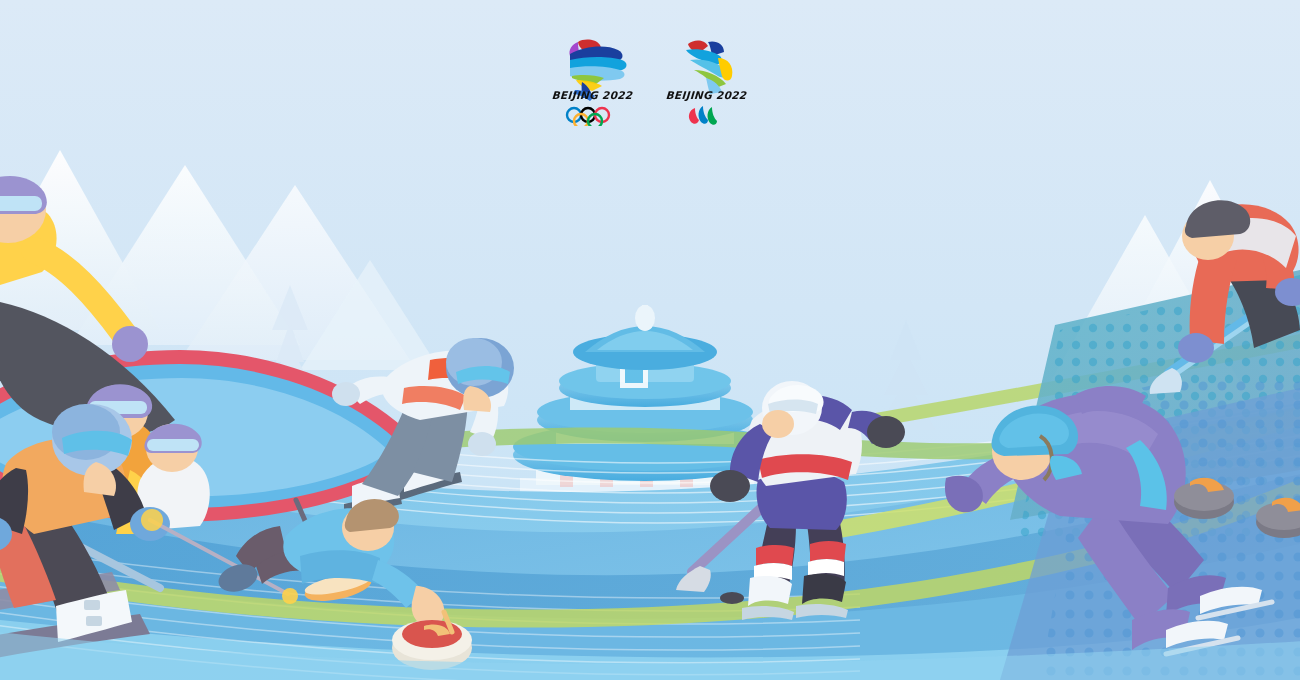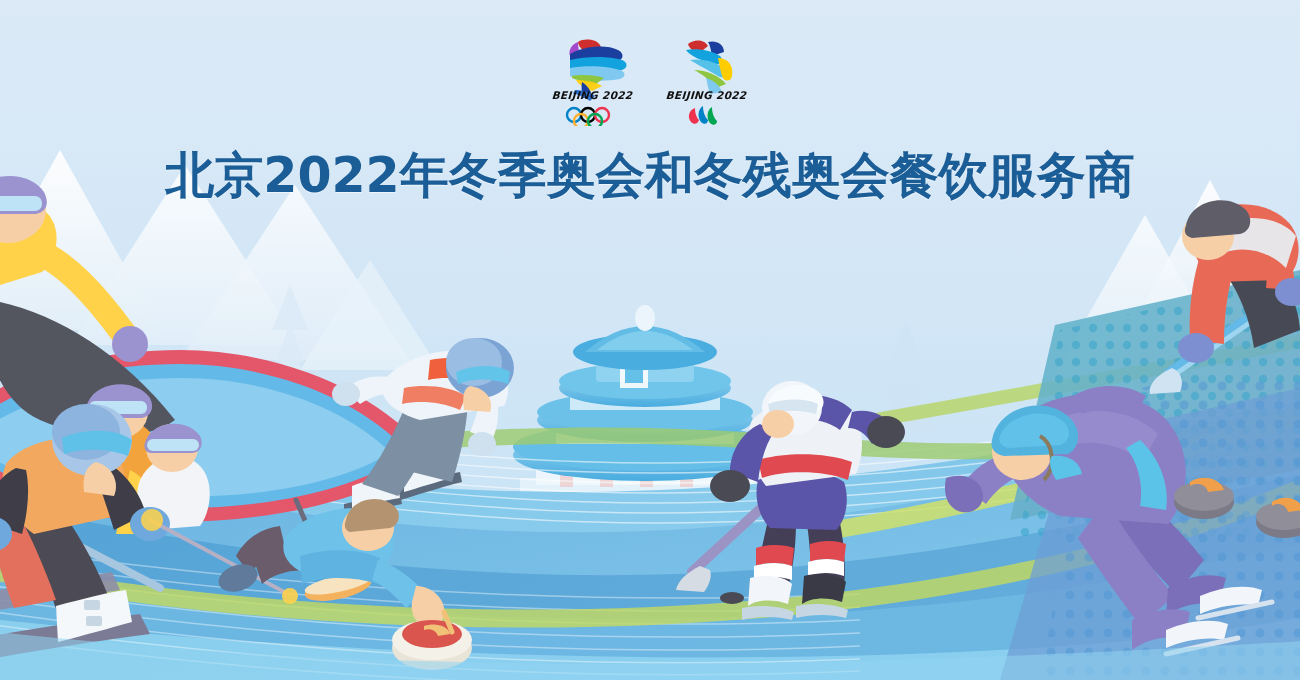--- a/index.html
+++ b/index.html
@@ -501,15 +501,14 @@
       </svg>
       <svg width="90" height="30" viewBox="0 0 90 30" style="position:absolute;left:0;top:62px" xmlns="http://www.w3.org/2000/svg">
         <path d="M33 12 C 27 14, 25 21, 29 26 C 32 29, 36 28, 37 24 C 35 22, 33 18, 33 12 Z" fill="#ee334e"></path>
         <path d="M41 10 C 36 13, 35 21, 39 26 C 42 29, 46 28, 46 24 C 43 21, 41 16, 41 10 Z" fill="#0081c8"></path>
         <path d="M50 11 C 45 14, 44 22, 48 27 C 51 30, 55 29, 55 25 C 52 22, 50 17, 50 11 Z" fill="#00a651"></path>
       </svg>
       <span class="logo-word" style="top:55px">BEIJING 2022</span>
     </div>
   </div>
 
-  <div id="title">北京2022年冬季奥会和冬残奥会餐饮服务商</div>
 
 </div>
 
 </body></html>

